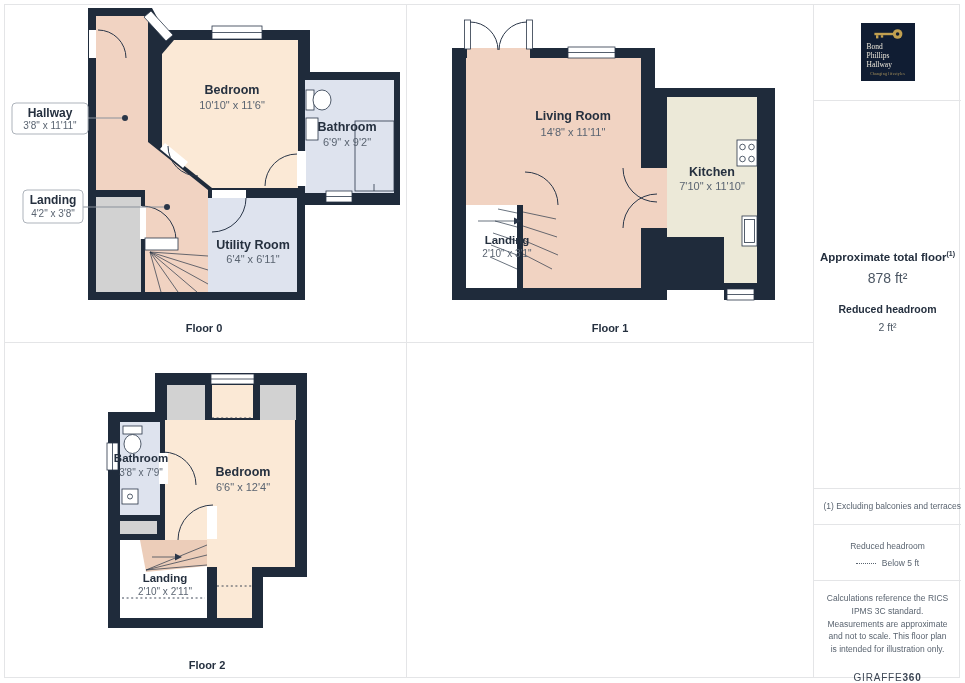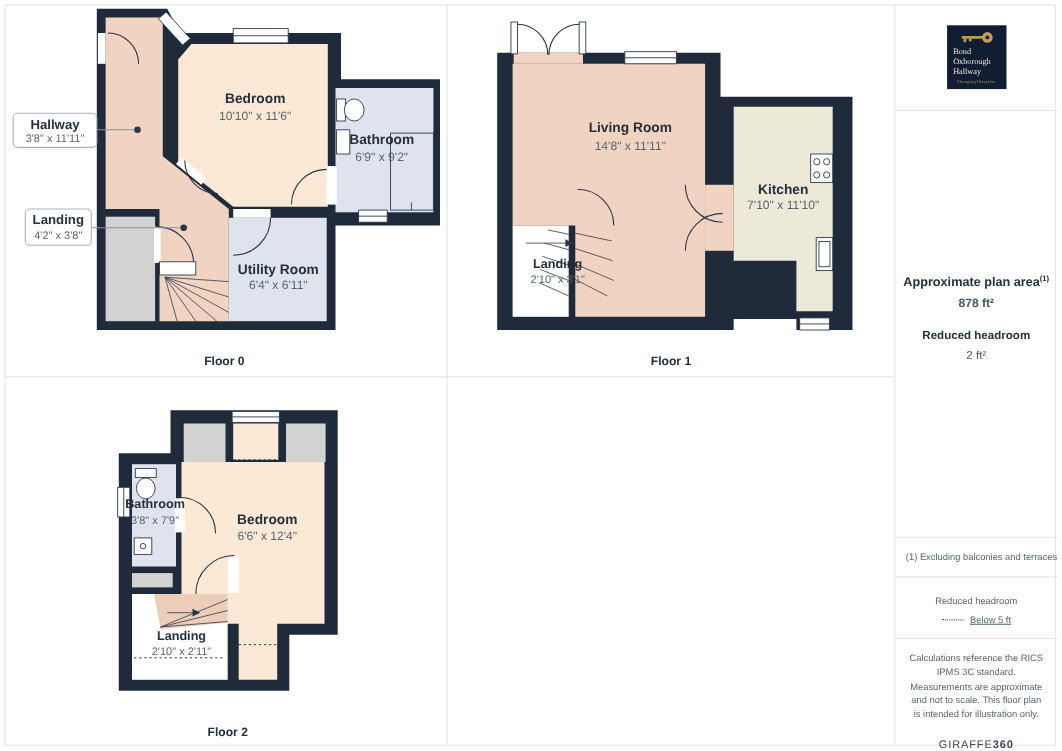--- a/index.html
+++ b/index.html
@@ -45,27 +45,27 @@
   .logo{width:54px;height:58px;background:#101d33;display:flex;flex-direction:column;
         align-items:flex-start;padding:5px 6px;box-sizing:border-box;}
   .logo svg{display:block;margin:0 auto 2px auto;}
   .logo-line{font-family:"Liberation Serif",serif;font-size:7.5px;line-height:1.2;color:#ece7da;}
   .logo-tag{font-family:"Liberation Serif",serif;font-size:3.8px;color:#b49b5e;margin-top:3px;
             letter-spacing:.3px;align-self:center;}
   .summary-sec{top:96px;height:388px;}
   .summary-inner{padding-top:150px;}
   .sum-title{font-size:11.5px;font-weight:700;color:#25303f;}
   .sum-title sup{font-size:7px;}
-  .sum-value{font-size:11px;color:#4b5663;margin-top:7px;font-weight:bold;}
+  .sum-value{font-size:14px;color:#4b5663;margin-top:7px;}
   .sum-title2{font-size:10.5px;font-weight:700;color:#25303f;margin-top:17px;}
   .sum-value2{font-size:10.5px;color:#4b5663;margin-top:6px;}
   .note1-sec{top:484px;height:36px;display:flex;align-items:center;justify-content:flex-end;
              font-size:8.5px;}
   .note2-sec{top:520px;height:56px;font-size:8.5px;padding-top:17px;box-sizing:border-box;}
-  .legend-line{margin-top:7px;text-decoration:underline;}
+  .legend-line{margin-top:7px;}
   .dotsample{display:inline-block;width:20px;border-top:1px dotted #5a6470;
              vertical-align:middle;margin-right:6px;}
   .note3-sec{top:576px;height:98px;font-size:8.5px;}
   .disclaimer{width:126px;margin:12px auto 16px auto;line-height:1.5;}
   .giraffe{margin-top:11px;font-size:10px;color:#3c4654;letter-spacing:.8px;}
   .giraffe .bold{font-weight:700;}
 </style>
 </head>
 <body>
 
@@ -270,29 +270,29 @@
     <div class="sb-sec logo-sec">
       <div class="logo">
         <svg width="40" height="15" viewBox="0 0 40 15">
           <rect x="3" y="6" width="26" height="3" fill="#c2a050"></rect>
           <rect x="5" y="9" width="3" height="4" fill="#c2a050"></rect>
           <rect x="11" y="9" width="3" height="3" fill="#c2a050"></rect>
           <circle cx="32" cy="7.5" r="6" fill="#c2a050"></circle>
           <circle cx="32" cy="7.5" r="2.2" fill="#101d33"></circle>
         </svg>
         <div class="logo-line">Bond</div>
-        <div class="logo-line">Oxborough</div>
+        <div class="logo-line">Phillips</div>
         <div class="logo-line">Hallway</div>
         <div class="logo-tag">Changing lifestyles</div>
       </div>
     </div>
 
     <div class="sb-sec summary-sec">
       <div class="summary-inner">
-        <div class="sum-title"><span>Approximate plan area</span><sup>(1)</sup></div>
+        <div class="sum-title"><span>Approximate total floor</span><sup>(1)</sup></div>
         <div class="sum-value">878 ft²</div>
         <div class="sum-title2">Reduced headroom</div>
         <div class="sum-value2">2 ft²</div>
       </div>
     </div>
 
     <div class="sb-sec note1-sec">
       <span>(1) Excluding balconies and terraces</span>
     </div>
 

